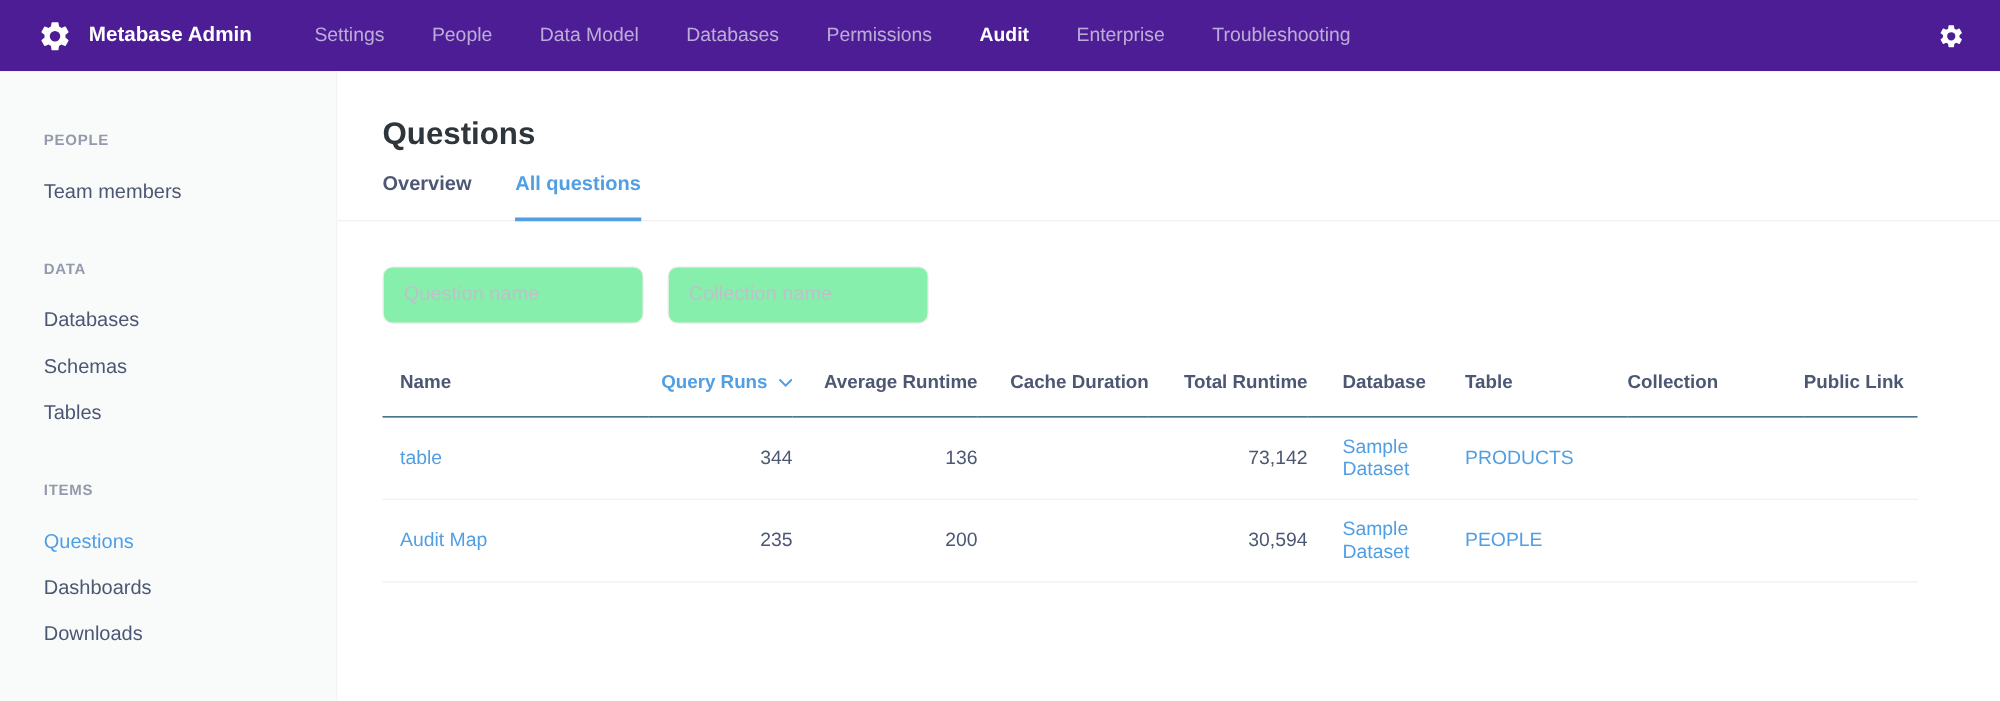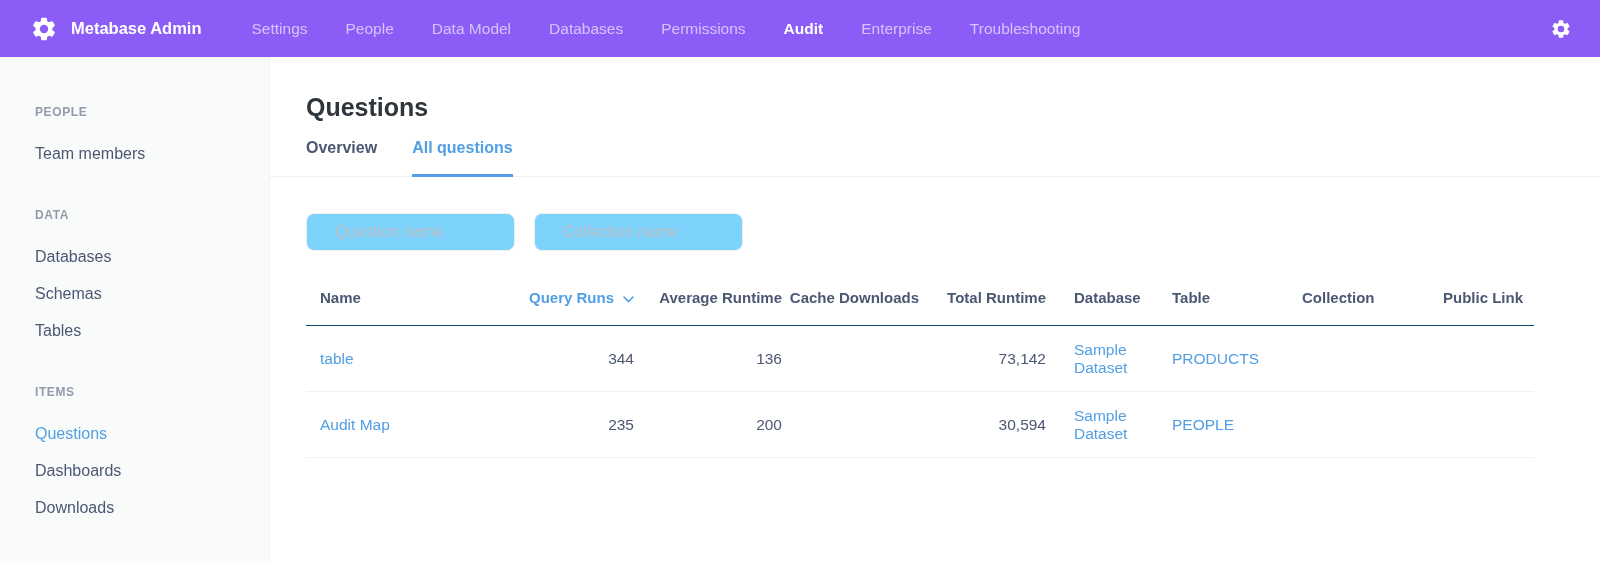--- a/index.html
+++ b/index.html
@@ -1,20 +1,20 @@
 <!DOCTYPE html>
 <html><head>
 <meta charset="utf-8">
 <style>
   * { margin:0; padding:0; box-sizing:border-box; }
   html,body { width:1600px; height:561px; overflow:hidden; background:#fff;
               font-family:"Liberation Sans", sans-serif; }
 
   
-  .navbar { height:57px; background:#8b5cf6; display:flex; align-items:center;
+  .navbar { height:57px; background:#4c1d95; display:flex; align-items:center;
             padding:0 28px 0 30px; }
   .brand { display:flex; align-items:center; cursor:pointer; }
   .brand-icon { width:28px; height:28px; display:flex; }
   .brand-label { color:#fff; font-size:16.5px; font-weight:700; margin-left:13px; }
   .nav-items { display:flex; align-items:center; margin-left:50px; }
   .nav-item { color:rgba(255,255,255,0.63); font-size:15.5px; margin-right:38px;
               cursor:pointer; white-space:nowrap; }
   .nav-item.active { color:#fff; font-weight:700; }
   .navbar-gear { margin-left:auto; width:22px; height:22px; display:flex; cursor:pointer; }
 
@@ -35,23 +35,23 @@
   .tabs { display:flex; padding-left:36px; border-bottom:1px solid #F0F0F0;
           margin-top:17px; }
   .tab { font-size:16px; font-weight:700; color:#4C5773; padding-bottom:19px;
          margin-right:35px; cursor:pointer; position:relative; }
   .tab.active { color:#509EE3; }
   .tab.active::after { content:""; position:absolute; left:0; right:0; bottom:-1px;
                        height:3px; background:#509EE3; }
 
   .content { padding:36px 0 0 36px; }
   .filters { display:flex; }
-  .filter-input { width:209px; height:38px; border:1px solid #F0F0F0;
-                  border-radius:8px; padding:0 28px; font-size:16px; color:#4C5773;
-                  outline:none; background:#7dd3fc; margin-right:19px;
+  .filter-input { width:209px; height:46px; border:1px solid #F0F0F0;
+                  border-radius:8px; padding:0 16px; font-size:16px; color:#4C5773;
+                  outline:none; background:#86efac; margin-right:19px;
                   font-family:"Liberation Sans", sans-serif; }
   .filter-input::placeholder { color:#BDC1C9; }
 
   
   table { width:1228px; border-collapse:collapse; table-layout:fixed;
           margin-top:26px; }
   th { font-size:15px; font-weight:700; color:#4C5773; padding:12px 0 19px;
        text-align:left; white-space:nowrap; border-bottom:1px solid #0c4a6e; }
   td { font-size:15.5px; color:#4C5773; height:66px; vertical-align:middle;
        border-bottom:1px solid #F0F0F0; }
@@ -138,21 +138,21 @@
             <col style="width:141px">
             <col style="width:91px">
         </colgroup>
         <thead>
           <tr>
             <th class="c-name">Name</th>
             <th class="num sorted"><span>Query Runs</span><span class="sort-chev"><svg width="11" height="7" viewBox="0 0 11 7">
                     <path d="M1 1l4.5 4.5L10 1" stroke="#509EE3" stroke-width="1.6" fill="none" stroke-linecap="round"></path>
                   </svg></span></th>
             <th class="num">Average Runtime</th>
-            <th class="num">Cache Downloads</th>
+            <th class="num">Cache Duration</th>
             <th class="num">Total Runtime</th>
             <th class="c-db">Database</th>
             <th>Table</th>
             <th>Collection</th>
             <th>Public Link</th>
           </tr>
         </thead>
         <tbody>
           <tr>
             <td class="c-name"><a class="lnk">table</a></td>

